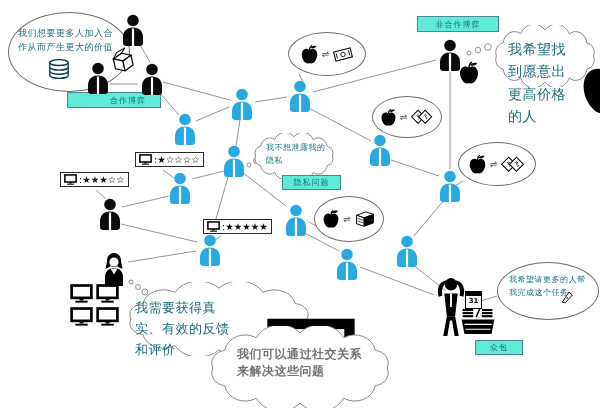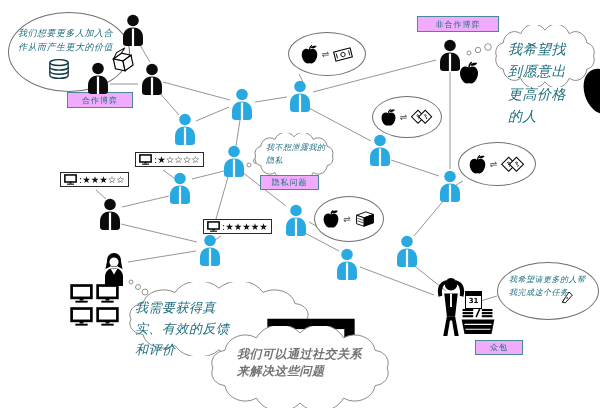--- a/index.html
+++ b/index.html
@@ -9,22 +9,22 @@
   .lines{position:absolute;left:0;top:0;width:600px;height:408px;z-index:1;}
   .lines line{stroke:#7a7a7a;stroke-width:0.8;}
   .lines circle{stroke:#7a7a7a;stroke-width:0.8;fill:#fff;}
   .person{z-index:4;}
   .p-black{color:#0b0b0b;}
   .p-blue{color:#29a9e1;}
   .ellipse-bubble{border:1px solid #6f6f6f;border-radius:50%;background:#fff;z-index:3;
       display:flex;align-items:center;justify-content:center;gap:3px;}
   .cloud{z-index:2;}
   .cloud > svg{position:absolute;left:0;top:0;width:100%;height:100%;}
-  .cn{font-style:italic;color:#1d6e7f;position:absolute;z-index:3;letter-spacing:0.5px;line-height:1.6;}
-  .label-box{background:#f0abfc;border:1px solid #4a8a96;color:#1d6e7f;font-size:8px;
+  .cn{color:#1d6e7f;position:absolute;z-index:3;letter-spacing:0.5px;line-height:1.6;}
+  .label-box{background:#5eead4;border:1px solid #4a8a96;color:#1d6e7f;font-size:8px;
       display:flex;align-items:center;justify-content:center;z-index:4;letter-spacing:1px;}
   .star-box{background:#fff;border:1px solid #2a2a2a;display:flex;align-items:center;
       padding:1px 3px;gap:2px;font-size:9.5px;color:#111;z-index:4;white-space:nowrap;}
   .xarrow{font-size:9px;color:#444;z-index:3;}
   .cal{border:1.3px solid #000;background:#fff;z-index:4;text-align:center;}
   .cal .cal-top{height:3.5px;background:#000;}
   .cal .cal-num{font-size:7px;font-weight:bold;color:#000;line-height:10px;}
 </style>
 </head>
 <body>
@@ -167,21 +167,21 @@
       <circle cx="138" cy="287" r="2.5"></circle>
       <circle cx="145" cy="292" r="3"></circle>
   </svg>
 
   <div class="abs ellipse-bubble" style="left:8px;top:12px;width:120px;height:78px;"></div>
   <div class="cn abs" style="left:18px;top:26px;width:100px;font-size:9px;">我们想要更多人加入合作从而产生更大的价值</div>
   <svg class="abs" style="left:46px;top:58px;z-index:3;" width="26" height="22" viewBox="0 0 26 24">
       <use href="#sym-db"></use>
     </svg>
 
-  <div class="abs label-box" style="left:67px;top:92px;width:64px;height:14px;">
+  <div class="abs label-box" style="left:67px;top:92px;width:64px;height:14px;padding-left:28px;">
       <span>合作博弈</span>
     </div>
   <svg class="abs person p-black" style="left:120px;top:14px;" width="26" height="32" viewBox="0 0 26 32">
       <use href="#sym-person"></use>
     </svg>
   <svg class="abs person p-black" style="left:85px;top:62px;" width="26" height="32" viewBox="0 0 26 32">
       <use href="#sym-person"></use>
     </svg>
   <svg class="abs person p-black" style="left:139px;top:63px;" width="26" height="32" viewBox="0 0 26 32">
       <use href="#sym-person"></use>
@@ -245,21 +245,21 @@
         <use href="#sym-stack"></use>
       </svg>
   </div>
 
   <div class="abs cloud" style="left:252px;top:133px;width:84px;height:46px;">
     <svg viewBox="0 0 240 120" preserveAspectRatio="none">
         <use href="#sym-cloud"></use>
       </svg>
     <div class="cn" style="left:14px;top:9px;width:60px;font-size:8px;">我不想泄露我的隐私</div>
   </div>
-  <div class="abs label-box" style="left:260px;top:175px;width:57px;height:13px;">
+  <div class="abs label-box" style="left:282px;top:175px;width:57px;height:13px;">
       <span>隐私问题</span>
     </div>
 
   <div class="abs star-box" style="left:135px;top:152px;">
     <svg style="color:#000;" width="13" height="11" viewBox="0 0 24 20">
         <use href="#sym-monitor"></use>
       </svg>
     <span>:★☆☆☆☆</span>
   </div>
   <div class="abs star-box" style="left:60px;top:172px;">

